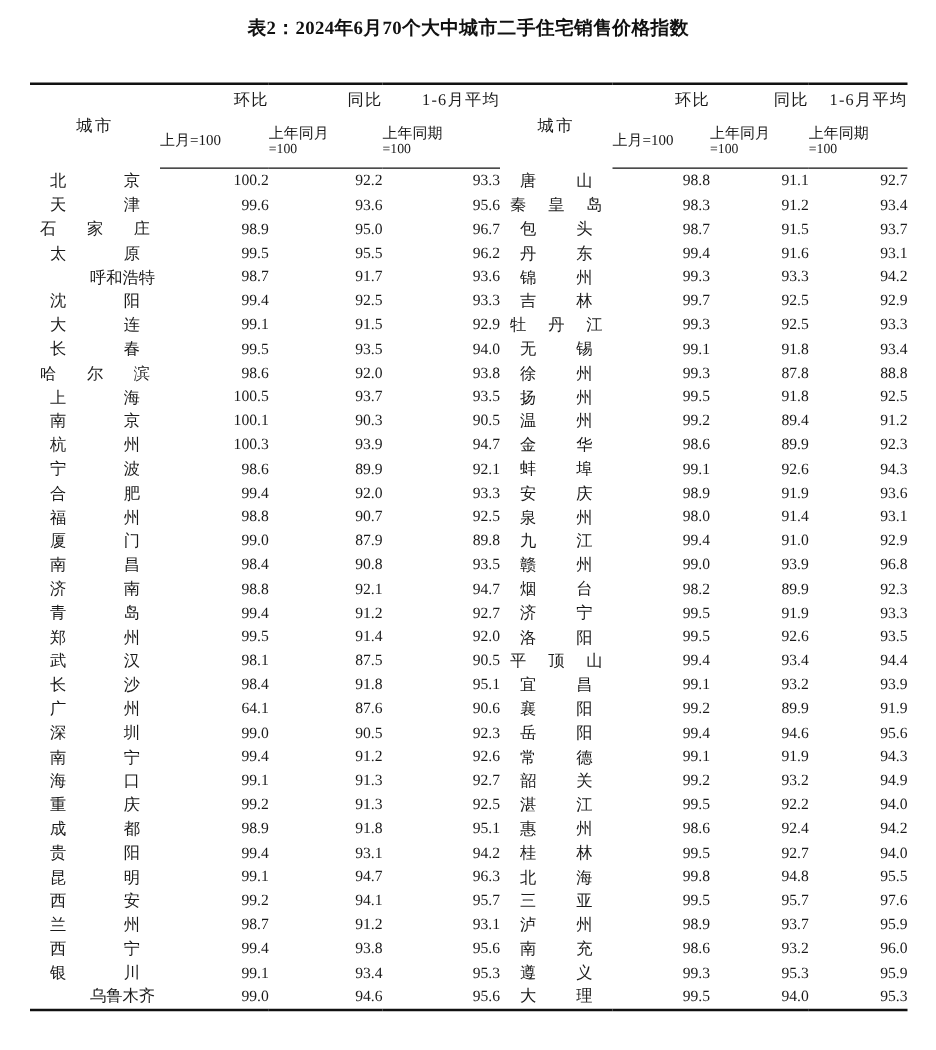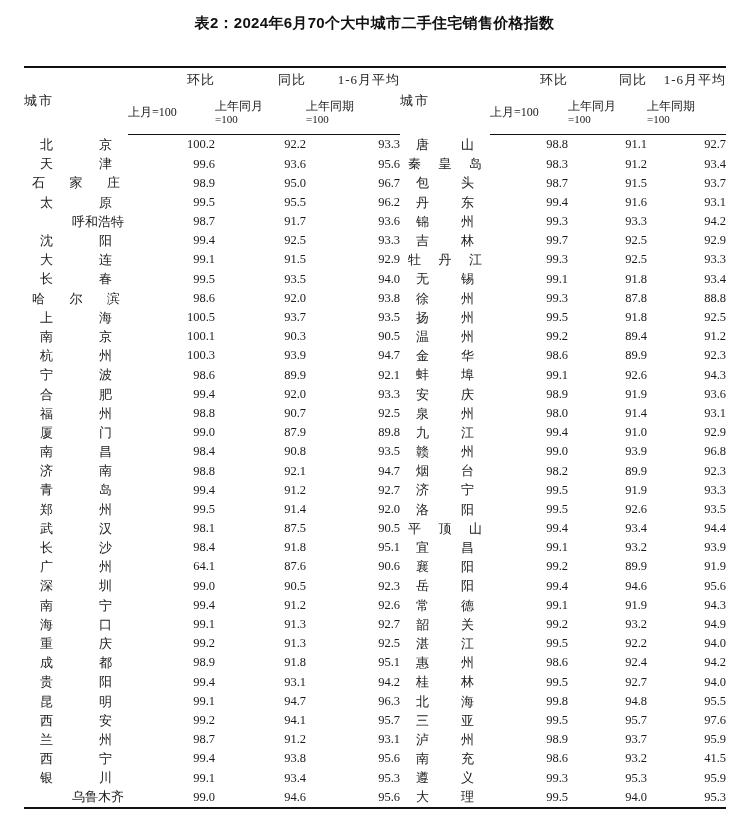--- a/index.html
+++ b/index.html
@@ -18,21 +18,21 @@
 
   #page-title {
     text-align: center;
     font-weight: bold;
     font-size: 15px;
     letter-spacing: 0.3px;
     padding-top: 14px;
     padding-bottom: 0;
     line-height: 1.2;
     color: #111;
-    font-family: Liberation Sans, sans-serif;
+    font-family: Liberation Serif, serif;
   }
 
   #table-wrap {
     position: absolute;
     left: 24px;
     top: 66px;
     width: 702px;
   }
 
   table.idx {
@@ -54,20 +54,21 @@
   .rule-top { border-top: 2.2px solid #111 !important; }
   .rule-bottom { border-bottom: 2.2px solid #111 !important; }
   .rule-hdr { border-bottom: 1.1px solid #111 !important; }
 
   
   .vl { border-left: 1px solid #6b6b6b; }
   .vl-strong { border-left: 1.4px solid #111; }
 
   
   .hdr-city {
+    text-align: center;
     font-size: 13px;
     letter-spacing: 2px;
     height: 66px;
   }
   .hdr-top {
     text-align: right;
     font-size: 13px;
     height: 23px;
     border-bottom: 1px solid #6b6b6b;
     letter-spacing: 1px;
@@ -493,21 +494,21 @@
           <td class="num vl">95.9</td>
         </tr>
         <tr class="drow">
           <td class="city c2">西宁</td>
           <td class="num vl">99.4</td>
           <td class="num vl">93.8</td>
           <td class="num vl">95.6</td>
           <td class="city c2 vl-strong">南充</td>
           <td class="num vl">98.6</td>
           <td class="num vl">93.2</td>
-          <td class="num vl">41.5</td>
+          <td class="num vl">96.0</td>
         </tr>
         <tr class="drow">
           <td class="city c2">银川</td>
           <td class="num vl">99.1</td>
           <td class="num vl">93.4</td>
           <td class="num vl">95.3</td>
           <td class="city c2 vl-strong">遵义</td>
           <td class="num vl">99.3</td>
           <td class="num vl">95.3</td>
           <td class="num vl">95.9</td>

